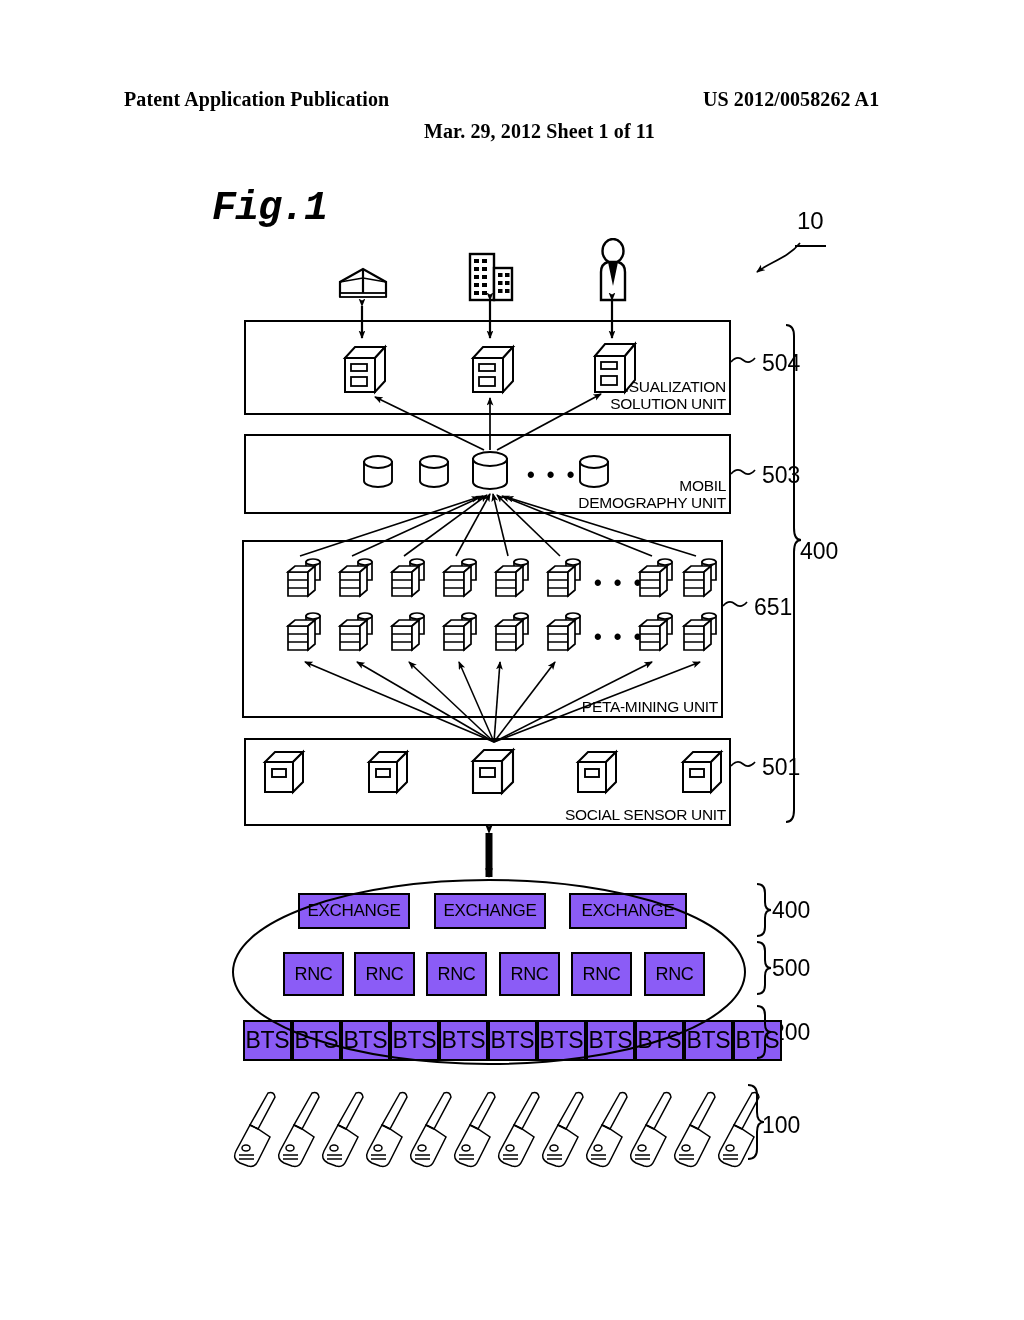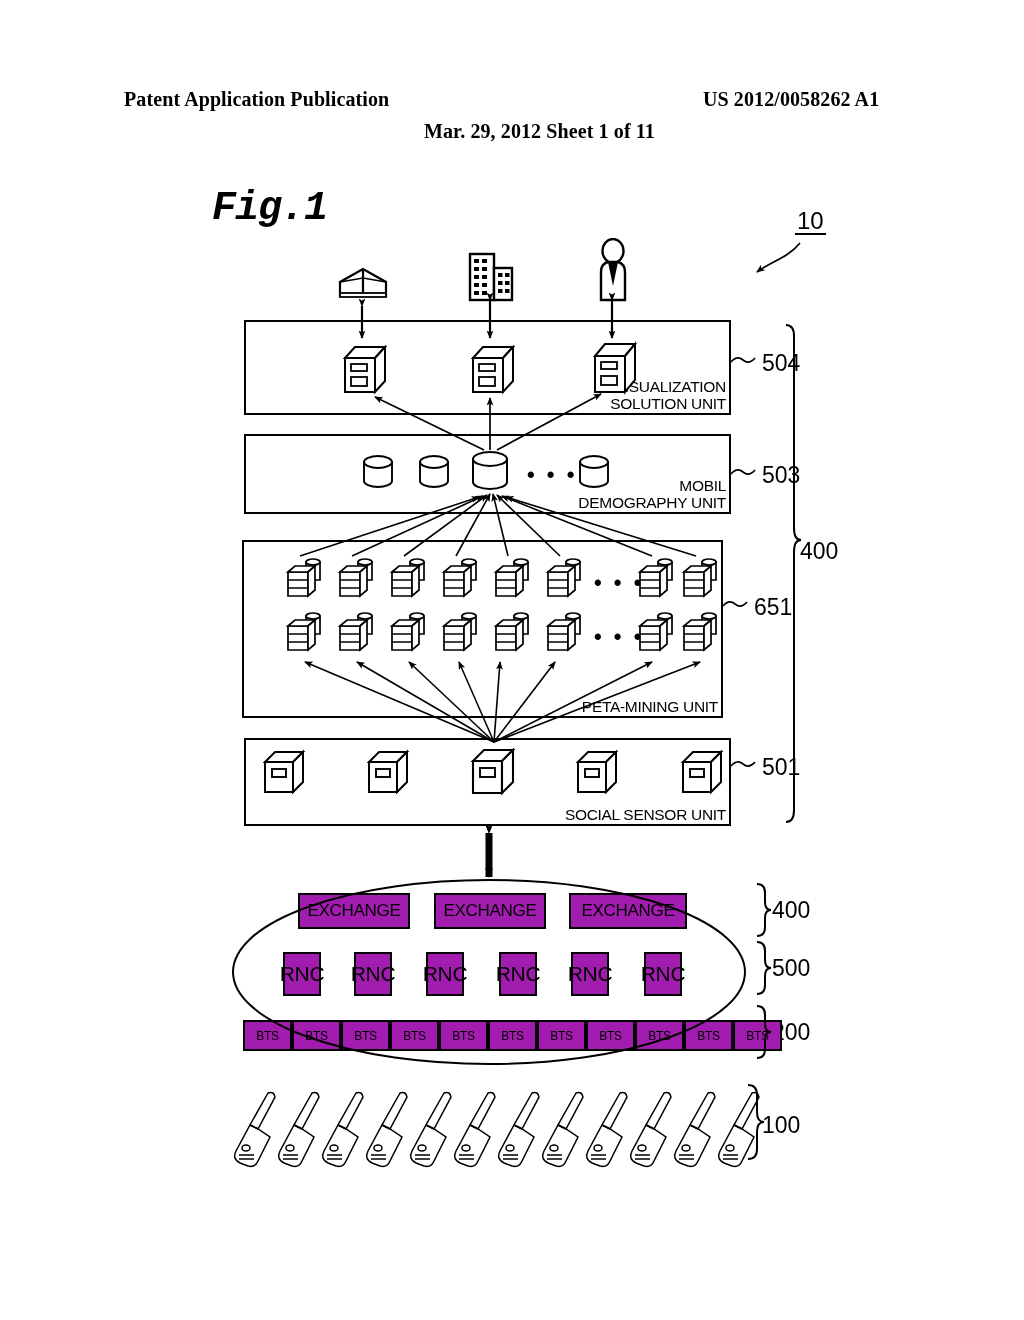--- a/index.html
+++ b/index.html
@@ -13,21 +13,21 @@
   #hdr-pub{left:124px;top:0;}
   #hdr-date{left:424px;top:0;margin-top:32px;}
   #hdr-num{left:703px;top:0;}
 
   
   #fig-label{position:absolute;left:212px;top:186px;font-family:Liberation Mono, monospace;
        font-weight:bold;font-style:italic;font-size:40px;letter-spacing:-1px;}
 
   
   #ref10{position:absolute;left:795px;top:208px;font-family:"Liberation Sans",sans-serif;
-       font-size:24px;border-bottom:2px solid #000;padding:0 2px 0 2px;line-height:1.05;}
+       font-size:24px;border-bottom:2px solid #000;padding:0 2px 12px 2px;line-height:1.05;}
 
   
   #art{position:absolute;left:0;top:0;width:1024px;height:1320px;pointer-events:none;}
 
   
   .unitbox{position:absolute;border:2px solid #000;box-sizing:border-box;background:transparent;}
   #box-504{left:244px;top:320px;width:487px;height:95px;}
   #box-503{left:244px;top:434px;width:487px;height:80px;}
   #box-502{left:242px;top:540px;width:481px;height:178px;}
   #box-501{left:244px;top:738px;width:487px;height:88px;}
@@ -53,26 +53,26 @@
   .topicon{position:absolute;}
 
   
   .ico{position:absolute;}
 
   
   .dots{position:absolute;font-family:"Liberation Sans",sans-serif;font-size:22px;
         letter-spacing:3px;line-height:1;font-weight:bold;}
 
   
-  .netbox{position:absolute;border:2px solid #000;box-sizing:border-box;background:#a21caf;
+  .netbox{position:absolute;border:2px solid #000;box-sizing:border-box;background:#8b5cf6;
        display:flex;align-items:center;justify-content:center;
        font-family:"Liberation Sans",sans-serif;letter-spacing:-0.3px;}
   .exchange{height:36px;font-size:17px;}
-  .rnc{width:38px;height:44px;font-size:21px;text-align:center;}
-  .bts{width:49px;height:31px;font-size:12px;}
+  .rnc{width:61px;height:44px;font-size:18px;text-align:center;}
+  .bts{width:49px;height:41px;font-size:23px;}
 </style>
 </head>
 <body>
 
 <div id="pub-header">
   <span id="hdr-pub">Patent Application Publication</span>
   <span id="hdr-date">Mar. 29, 2012  Sheet 1 of 11</span>
   <span id="hdr-num">US 2012/0058262 A1</span>
 </div>
 

